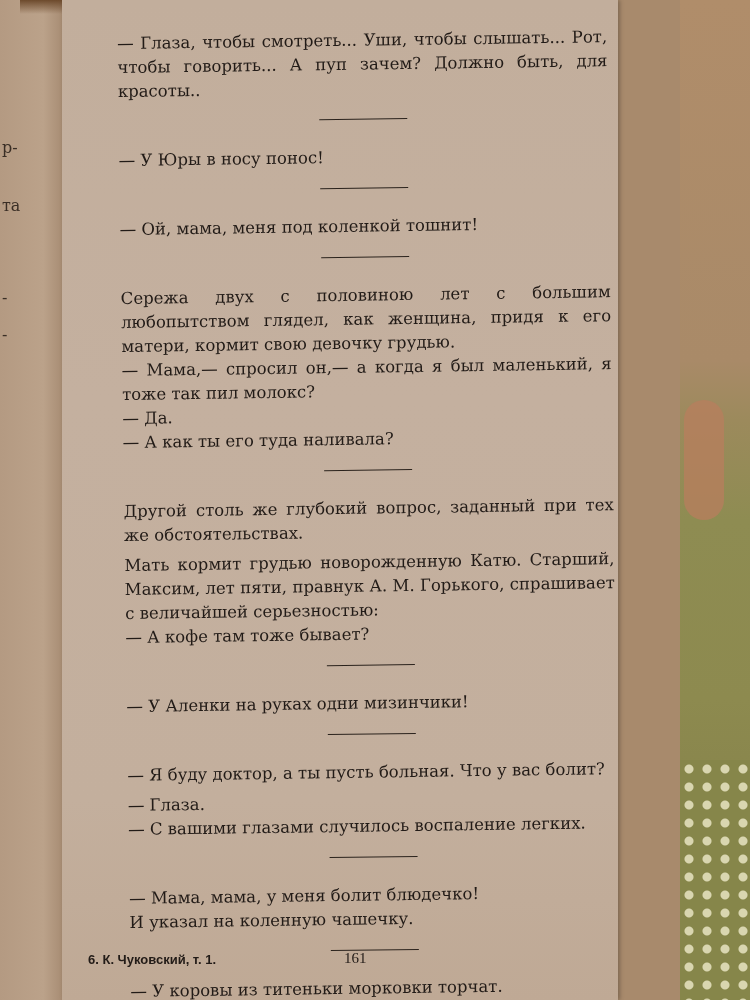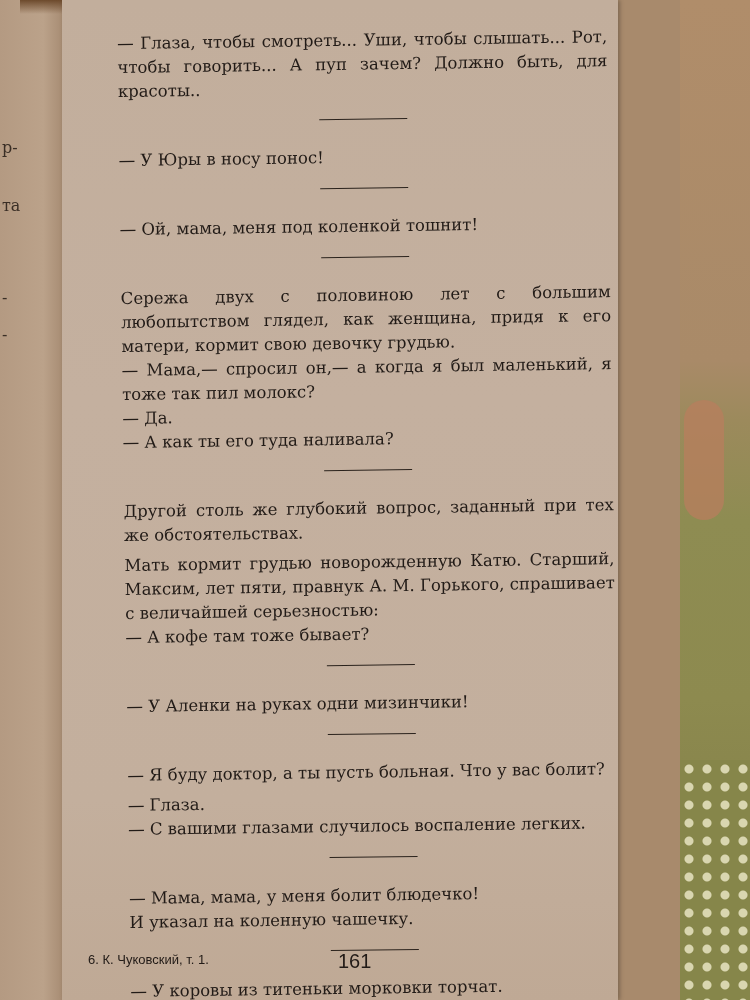--- a/index.html
+++ b/index.html
@@ -47,22 +47,22 @@
     }
     .para { margin: 0; text-align: justify; }
     .sep {
       width: 88px; height: 1px; background: #2a221c; border: 0;
       margin: 18px auto 26px auto;
     }
     .footer {
       position: absolute; left: 26px; top: 952px; width: 560px;
       font-family: "Liberation Sans", sans-serif; font-size: 13px; color: #221b17;
     }
-    .footer .sig { position: absolute; left: 0; top: 0; }
-    .footer .num { position: absolute; left: 250px; top: -2px; font-size: 20px; font-family: Liberation Sans, sans-serif; }
+    .footer .sig { position: absolute; left: 0; top: 0; font-weight: bold; }
+    .footer .num { position: absolute; left: 256px; top: -2px; font-size: 15px; font-family: Liberation Serif, serif; }
   </style>
 </head>
 <body>
 
 <div class="backdrop">
   <div class="skin"></div>
   <div class="checks"></div>
 </div>
 
 <div class="prev-page">

